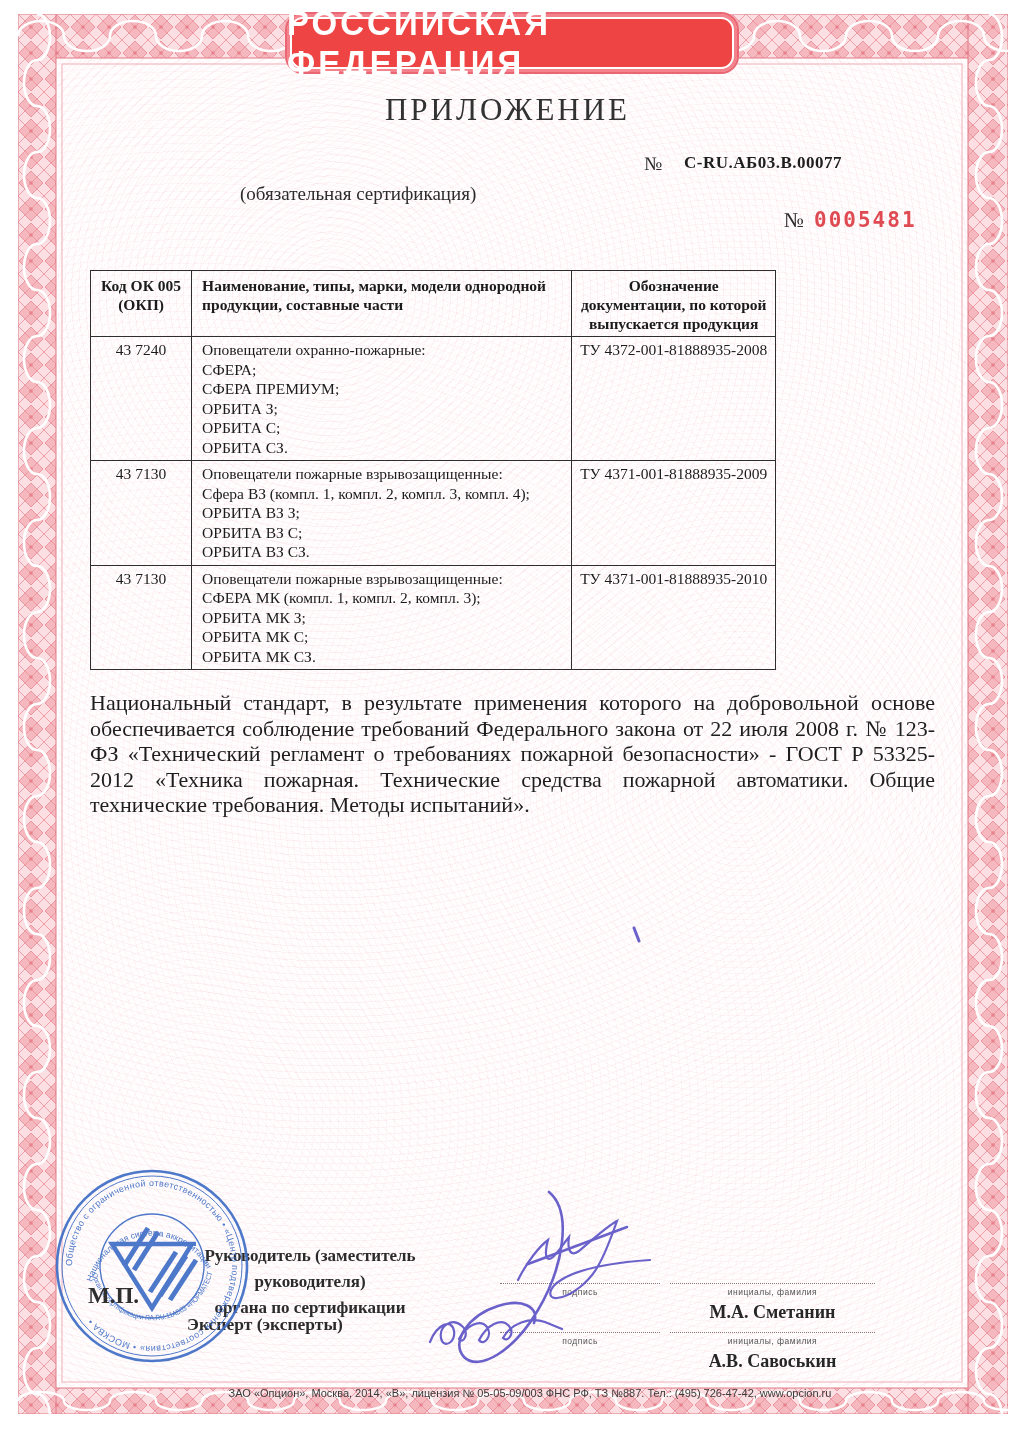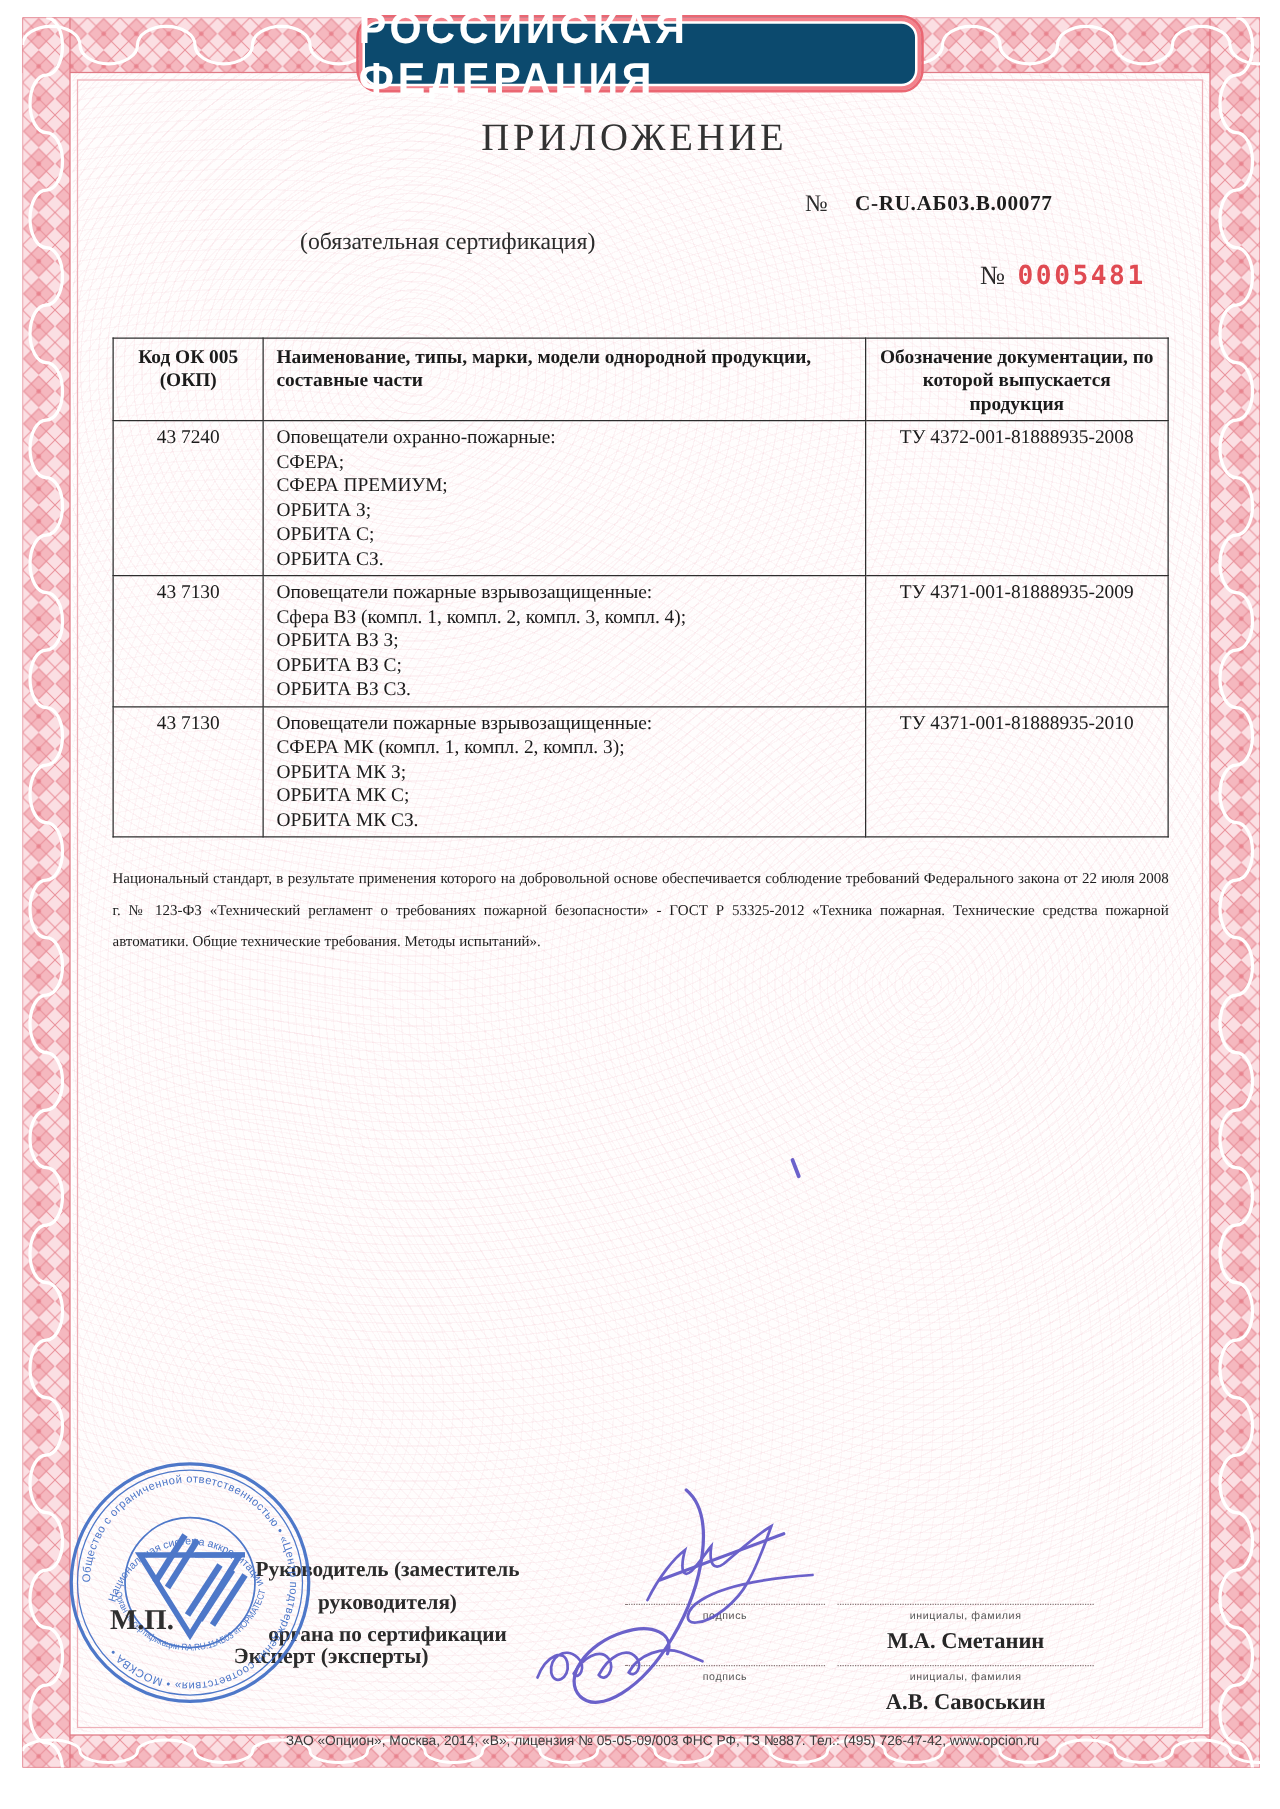--- a/index.html
+++ b/index.html
@@ -8,46 +8,46 @@
   
   #sheet-bg{position:absolute;left:58px;top:56px;width:910px;height:1330px;
     background:
       repeating-radial-gradient(circle at 30% 18%, rgba(233,150,168,.10) 0 1px, transparent 1px 7px),
       repeating-radial-gradient(circle at 75% 55%, rgba(233,150,168,.08) 0 1px, transparent 1px 6px),
       repeating-radial-gradient(circle at 15% 80%, rgba(233,150,168,.07) 0 1px, transparent 1px 8px),
       #fffdfd;}
   #frame-svg{position:absolute;left:18px;top:14px;}
   
   #banner{position:absolute;left:287px;top:14px;width:450px;height:58px;
-    background:#0c4a6e;border-radius:16px;outline:2px solid #ea6672;
+    background:#ef4444;border-radius:16px;outline:2px solid #ea6672;
     box-shadow:inset 0 0 0 3px #f4828c, inset 0 0 0 5px #ffffff;
     display:flex;align-items:center;justify-content:center;}
   #banner .t{font-family:"Liberation Sans",sans-serif;font-weight:bold;font-size:33px;
     letter-spacing:3px;color:#fff;transform:scaleY(1.05);}
   
   .doc-title{position:absolute;left:85px;top:92px;width:845px;text-align:center;
     font-size:31px;letter-spacing:3px;color:#323232;}
   .subtitle{position:absolute;left:263px;top:150px;font-size:22px;letter-spacing:1px;color:#2c2c2c;}
   .num-sign{position:absolute;left:644px;top:153px;font-size:19px;color:#2c2c2c;}
   .cert-no{position:absolute;left:684px;top:153px;font-size:17px;font-weight:bold;letter-spacing:.5px;color:#1e1e1e;}
   .cert-kind{position:absolute;left:240px;top:183px;width:340px;text-align:left;font-size:19px;color:#2c2c2c;}
   .blank-no{position:absolute;left:784px;top:196px;margin-top:12px;}
   .blank-no .ns{font-size:21px;color:#2a2a2a;}
   .blank-no .digits{font-family:"DejaVu Sans Mono",monospace;font-weight:bold;font-size:21px;
     letter-spacing:2px;color:#e04a52;margin-left:6px;}
   
-  #prod-table{position:absolute;left:90px;top:270px;width:845px;border-collapse:collapse;
+  #prod-table{position:absolute;left:90px;top:270px;width:686px;border-collapse:collapse;
     font-size:15.5px;line-height:19.5px;color:#1b1b1b;}
   #prod-table td,#prod-table th{border:1px solid #2e2e2e;vertical-align:top;padding:3px 6px;}
   #prod-table th{font-weight:bold;text-align:center;line-height:19px;padding-top:5px;}
   #prod-table .c-code{width:110px;text-align:center;}
   #prod-table .c-name{width:480px;text-align:left;padding-left:10px;}
   #prod-table .c-doc{width:235px;text-align:center;}
   
-  .standard-par{position:absolute;left:90px;top:690px;width:845px;font-size:12px;
+  .standard-par{position:absolute;left:90px;top:690px;width:845px;font-size:22px;
     line-height:25.5px;text-align:justify;color:#1e1e1e;}
   
   .sig-label-1{position:absolute;left:150px;top:1243px;width:320px;text-align:center;
     font-weight:bold;font-size:17px;line-height:26px;color:#2b2b2b;}
   .sig-label-2{position:absolute;left:150px;top:1314px;width:230px;text-align:center;
     font-weight:bold;font-size:17.5px;color:#2b2b2b;}
   .mp{position:absolute;left:88px;top:1283px;font-weight:bold;font-size:23px;color:#2f2f2f;z-index:6;}
   .dotline{position:absolute;border-bottom:1.5px dotted #8a7a7a;height:0;}
   .under-cap{position:absolute;font-family:"Liberation Sans",sans-serif;font-size:8.5px;color:#555;
     text-align:center;letter-spacing:.5px;}

